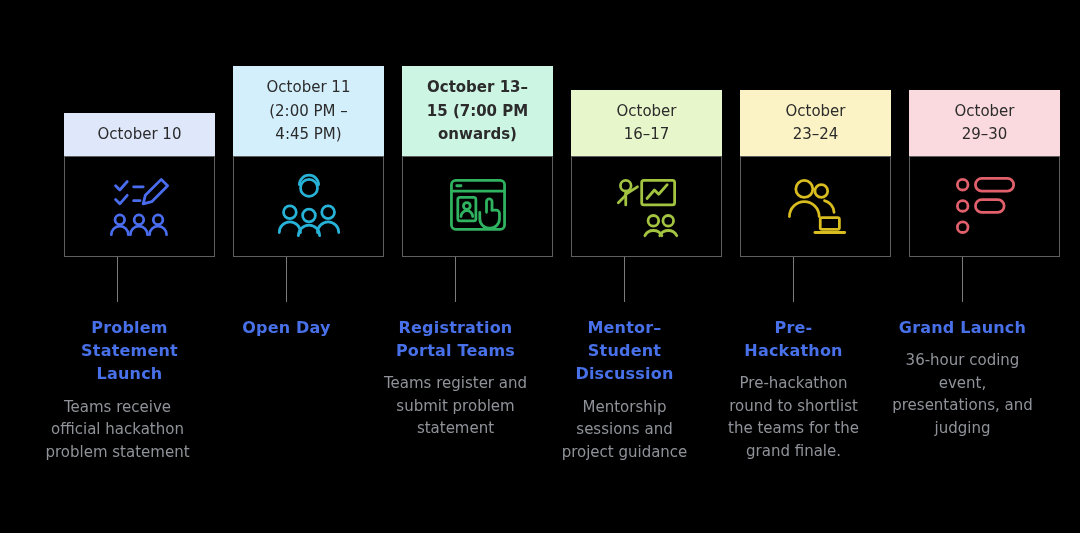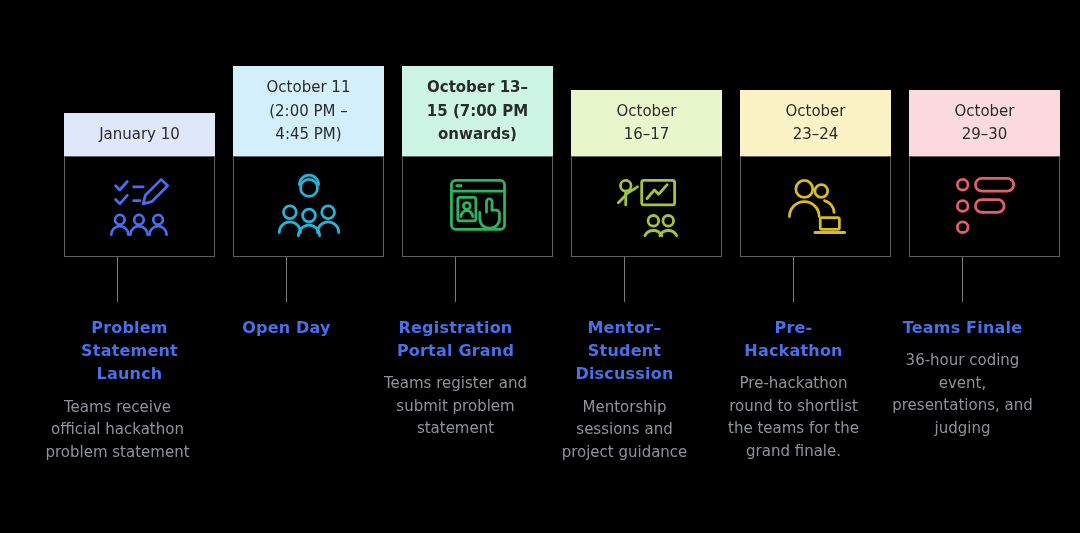--- a/index.html
+++ b/index.html
@@ -47,21 +47,21 @@
   }
   svg { display:block; }
 </style>
 </head>
 <body>
 
 <div class="canvas">
 
   <div class="column">
     <div class="card-area">
-      <div class="date-header" style="background-color: rgb(223, 231, 251); color: rgb(43, 43, 43);">January 10</div>
+      <div class="date-header" style="background-color: rgb(223, 231, 251); color: rgb(43, 43, 43);">October 10</div>
       <div class="icon-box" style="color: rgb(74, 109, 240);">
         <svg viewBox="0 0 64 64" width="74" height="68" fill="none" stroke="currentColor" stroke-width="2.6" stroke-linecap="round" stroke-linejoin="round">
           <path d="M9 12 l4 4 7 -8"></path>
           <path d="M26 13 h9"></path>
           <path d="M9 25 l4 4 7 -8"></path>
           <path d="M26 26 h6"></path>
           <path d="M52 6 l6 6 -15 15 -8 2 2 -8 z"></path>
           <circle cx="13" cy="44" r="4.5"></circle>
           <circle cx="31" cy="44" r="4.5"></circle>
           <circle cx="49" cy="44" r="4.5"></circle>
@@ -113,21 +113,21 @@
           <rect x="13" y="23" width="17" height="22" rx="2"></rect>
           <circle cx="21.5" cy="31" r="3.2"></circle>
           <path d="M16 41 a5.5 5.5 0 0 1 11 0"></path>
           <path d="M40 37 v-10 a2.6 2.6 0 0 1 5.2 0 v8"></path>
           <path d="M45.2 35 h4 a3 3 0 0 1 3 3 v5 a9 9 0 0 1 -9 9 h-0.5 a9 9 0 0 1 -9 -9 v-6"></path>
         </svg>
       </div>
     </div>
     <div class="connector"></div>
     <div class="col-title" style="color: rgb(72, 112, 232);">Registration
-Portal Grand</div>
+Portal Teams</div>
     <div class="col-desc" style="color: rgb(143, 147, 153);">Teams register and submit problem statement</div>
   </div>
 
   <div class="column">
     <div class="card-area">
       <div class="date-header" style="background-color: rgb(232, 246, 203); color: rgb(43, 43, 43);">October
 16–17</div>
       <div class="icon-box" style="color: rgb(163, 196, 64);">
         <svg viewBox="0 0 64 64" width="74" height="68" fill="none" stroke="currentColor" stroke-width="2.6" stroke-linecap="round" stroke-linejoin="round">
           <rect x="27" y="7" width="31" height="23" rx="2"></rect>
@@ -179,17 +179,17 @@
         <svg viewBox="0 0 64 64" width="74" height="68" fill="none" stroke="currentColor" stroke-width="2.6" stroke-linecap="round" stroke-linejoin="round">
           <circle cx="11" cy="11" r="5"></circle>
           <rect x="23" y="5" width="36" height="12" rx="6"></rect>
           <circle cx="11" cy="31" r="5"></circle>
           <rect x="23" y="25" width="27" height="12" rx="6"></rect>
           <circle cx="11" cy="51" r="5"></circle>
         </svg>
       </div>
     </div>
     <div class="connector"></div>
-    <div class="col-title" style="color: rgb(72, 112, 232);">Teams Finale</div>
+    <div class="col-title" style="color: rgb(72, 112, 232);">Grand Launch</div>
     <div class="col-desc" style="color: rgb(143, 147, 153);">36-hour coding event, presentations, and judging</div>
   </div>
 
 </div>
 
 </body></html>

